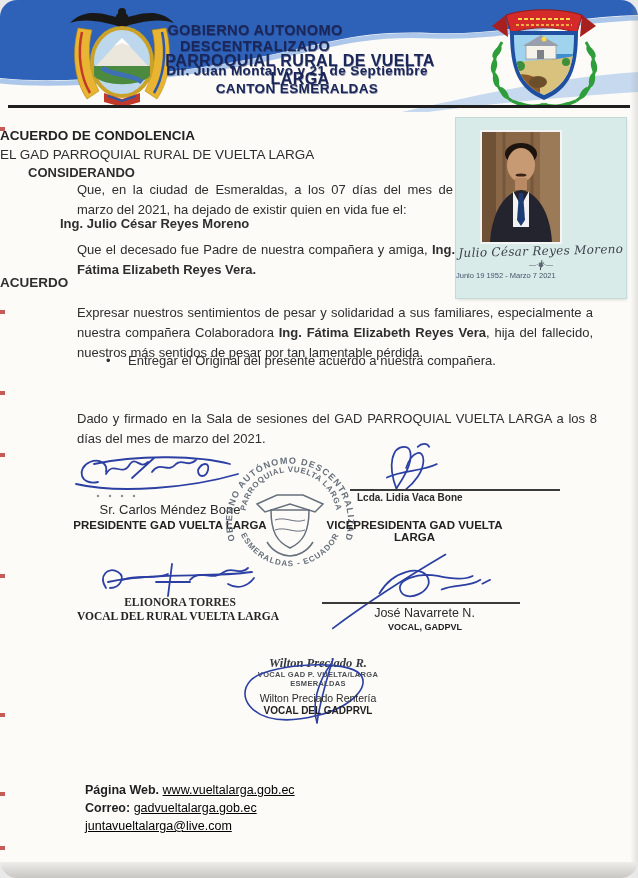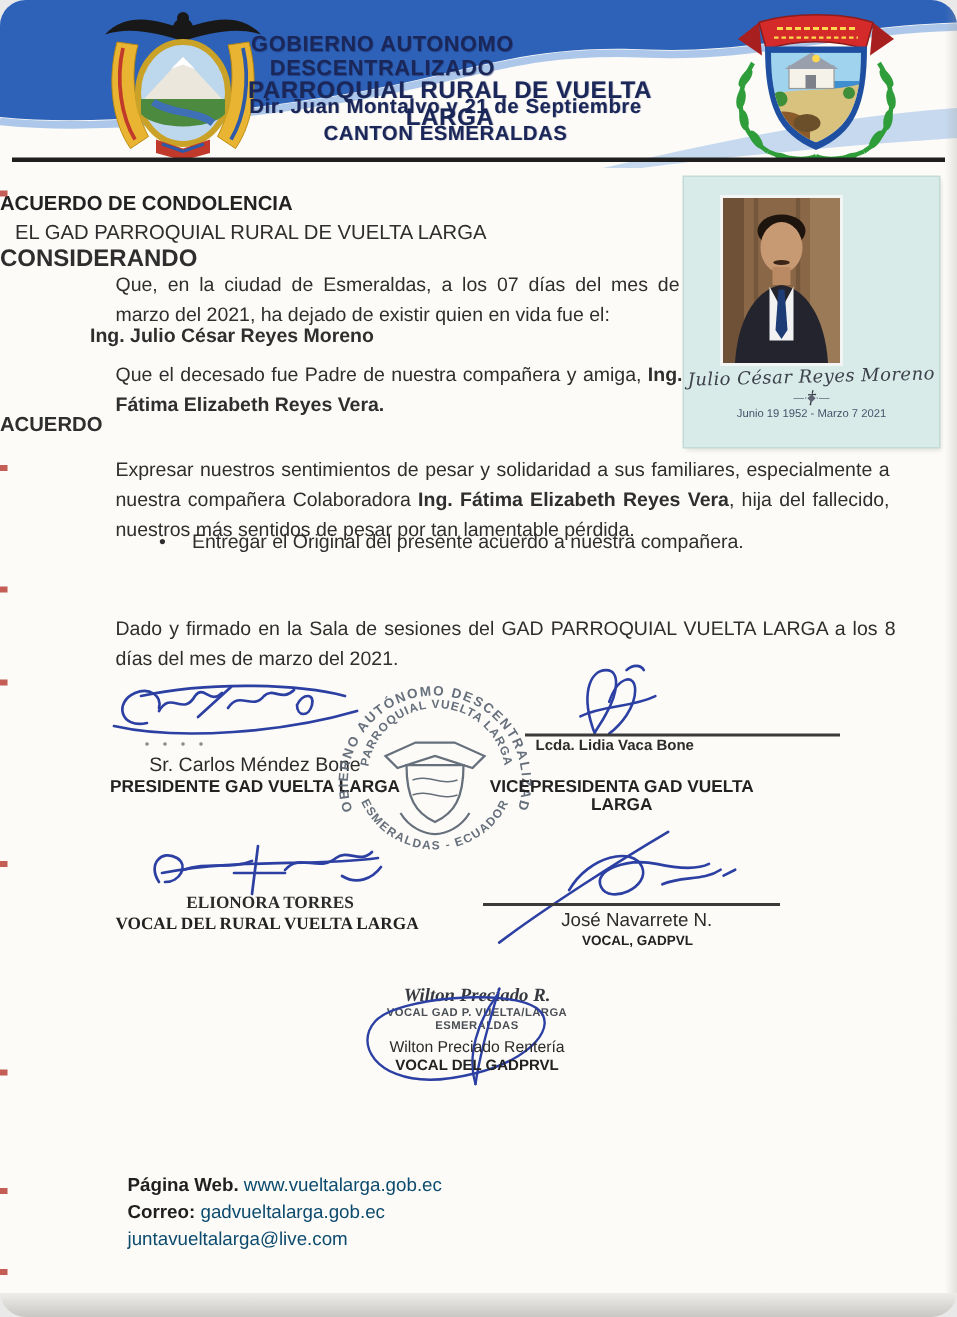--- a/index.html
+++ b/index.html
@@ -13,52 +13,52 @@
   .hline2{top:52px;left:140px;width:320px;font-size:16px;}
   .hline3{top:63px;left:147px;width:300px;font-size:13.5px;}
   .hline4{top:81px;left:147px;width:300px;font-size:13.5px;}
   .rule{top:105px;left:8px;width:622px;height:3px;background:#1f1f1f;}
   
   .doc{font-size:13px;line-height:20px;}
   .center{text-align:left;}
   .bold{font-weight:bold;}
   .just{text-align:justify;}
   .title{top:126px;left:0;width:596px;font-weight:bold;font-size:13.5px;color:#222;}
-  .subtitle{top:145px;left:10px;width:600px;font-size:13.5px;}
-  .consider{top:163px;left:0;width:600px;font-weight:bold;font-size:16px;}
+  .subtitle{top:145px;left:0;width:600px;font-size:13.5px;}
+  .consider{top:163px;left:0;width:600px;font-weight:bold;font-size:13px;padding-left:28px;}
   .para1{top:180px;left:77px;width:376px;}
   .dname{top:214px;left:60px;width:410px;font-weight:bold;}
   .para2{top:240px;left:77px;width:378px;}
   .acuerdo{top:273px;left:0;width:596px;font-weight:bold;font-size:13.5px;}
   .para3{top:303px;left:77px;width:516px;}
   .blist{top:351px;left:77px;width:514px;margin:0;padding:0;list-style:none;}
   .blist li{position:relative;padding-left:51px;line-height:20px;text-align:justify;}
   .blist li::before{content:"•";position:absolute;left:29px;top:0;}
   .closing{top:409px;left:77px;width:520px;}
   
   .card{top:118px;left:456px;width:170px;height:180px;background:#d9ebe9;
         box-shadow:0 0 0 1px #c3dbd8, 1px 2px 3px rgba(0,0,0,.12);}
   .card .photo{position:absolute;top:12px;left:24px;width:78px;height:110px;border:2px solid #f2f5f4;}
   .card .mname{position:absolute;top:126px;left:0;width:100%;text-align:center;
         font-family:"DejaVu Serif",serif;font-style:italic;font-size:12px;color:#3c414b;
         letter-spacing:.3px;transform:rotate(-1.5deg);}
   .card .orn{position:absolute;top:143px;left:0;width:100%;text-align:center;font-size:7px;color:#5b6470;}
-  .card .mdates{position:absolute;top:153px;left:0;width:100%;text-align:center;font-size:7.5px;color:#47536b;}
+  .card .mdates{position:absolute;top:153px;left:0;width:100%;text-align:left;font-size:7.5px;color:#47536b;}
   
   .signame{position:absolute;font-size:13px;text-align:center;color:#2b2b2b;}
   .sigtitle{position:absolute;font-size:11.5px;font-weight:bold;text-align:center;color:#222;}
   .serif{font-family:"Liberation Serif",serif;}
   .sigline{position:absolute;height:2px;background:#3a3a3a;}
   .stampname{position:absolute;font-family:"Liberation Serif",serif;font-style:italic;font-weight:bold;
         font-size:12.5px;text-align:center;color:#35393f;}
   .stampsmall{position:absolute;font-size:7.5px;font-weight:bold;text-align:center;color:#4a4e55;letter-spacing:.3px;}
   
   .foot{position:absolute;font-size:12.5px;color:#1f1f1f;}
   .foot .lab{font-weight:bold;}
-  a.link{color:#0c4a6e;cursor:pointer;}
+  a.link{color:#000000;text-decoration:underline;cursor:pointer;}
   
   .redmark{position:absolute;left:0;width:5px;height:4px;background:#b8413a;opacity:.85;}
   .edge-right{position:absolute;right:0;top:0;width:8px;height:100%;
         background:linear-gradient(to left, rgba(160,158,152,.28), rgba(160,158,152,0));}
   .edge-bottom{position:absolute;left:0;bottom:0;width:100%;height:16px;
         background:linear-gradient(#efede9,#c9c7c3);}
 </style>
 </head>
 <body>
 

